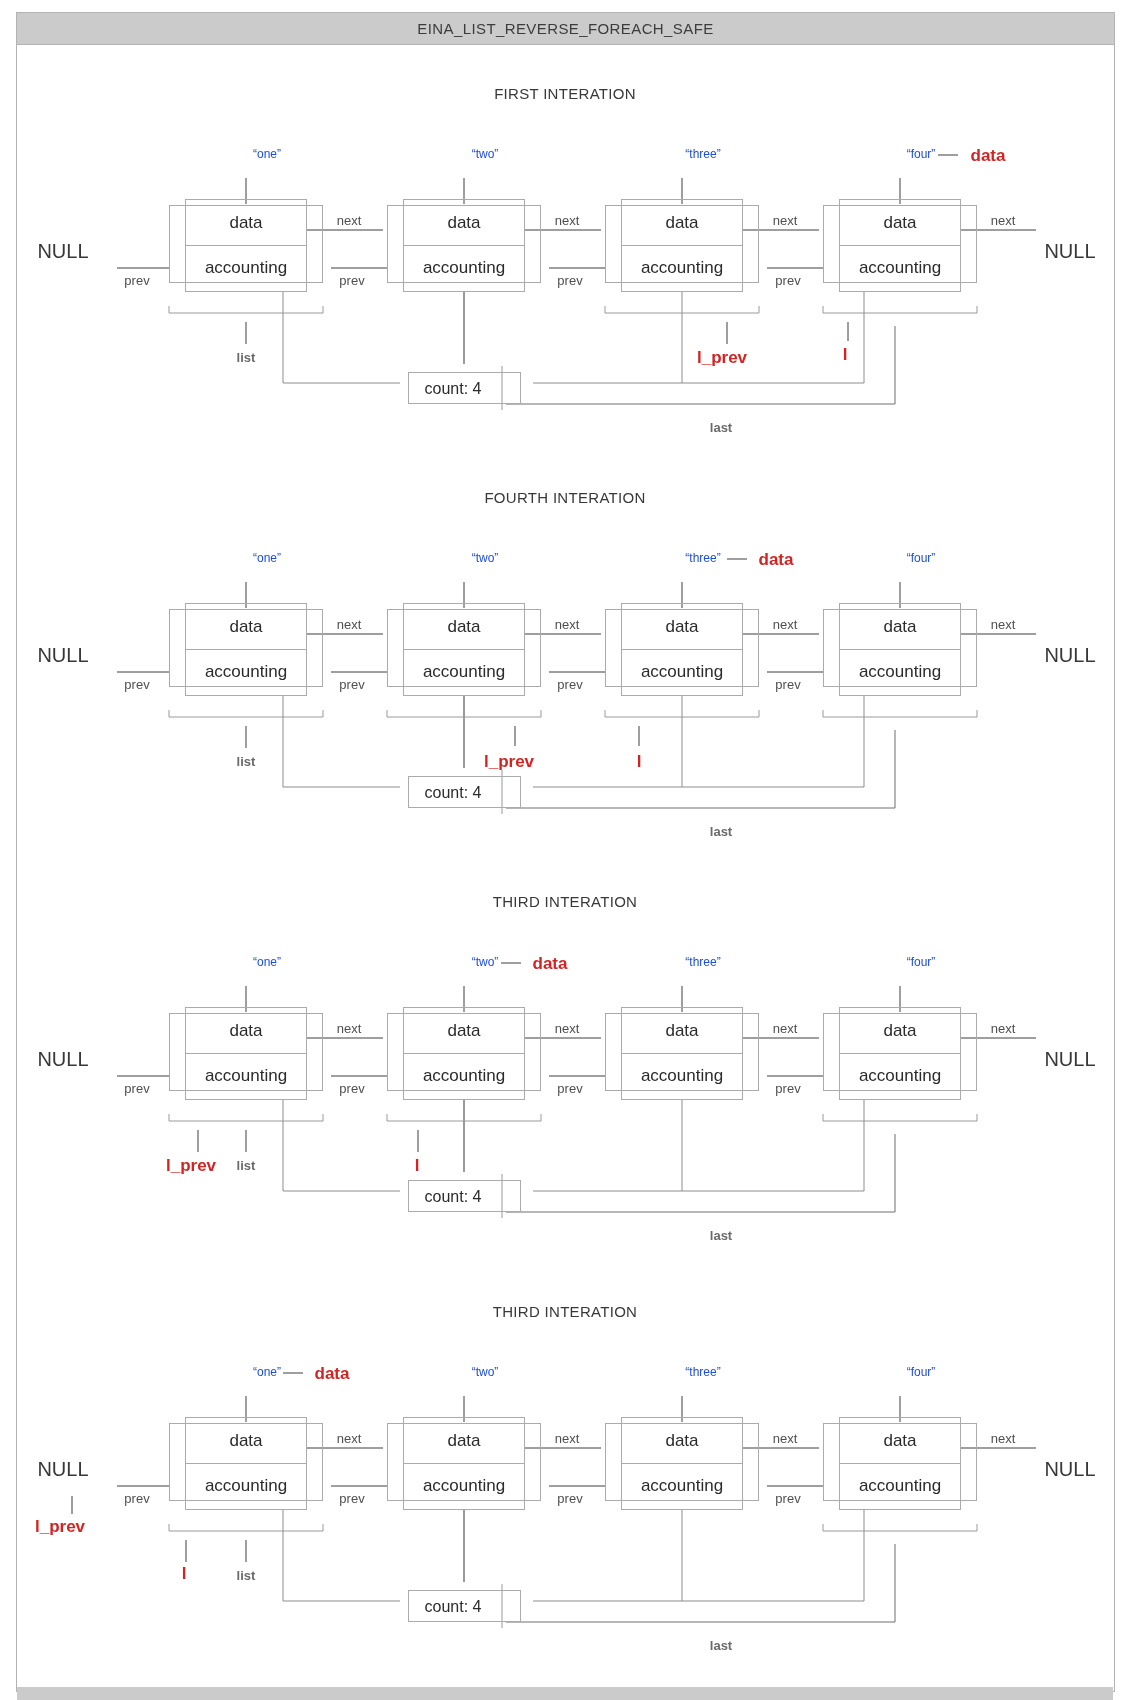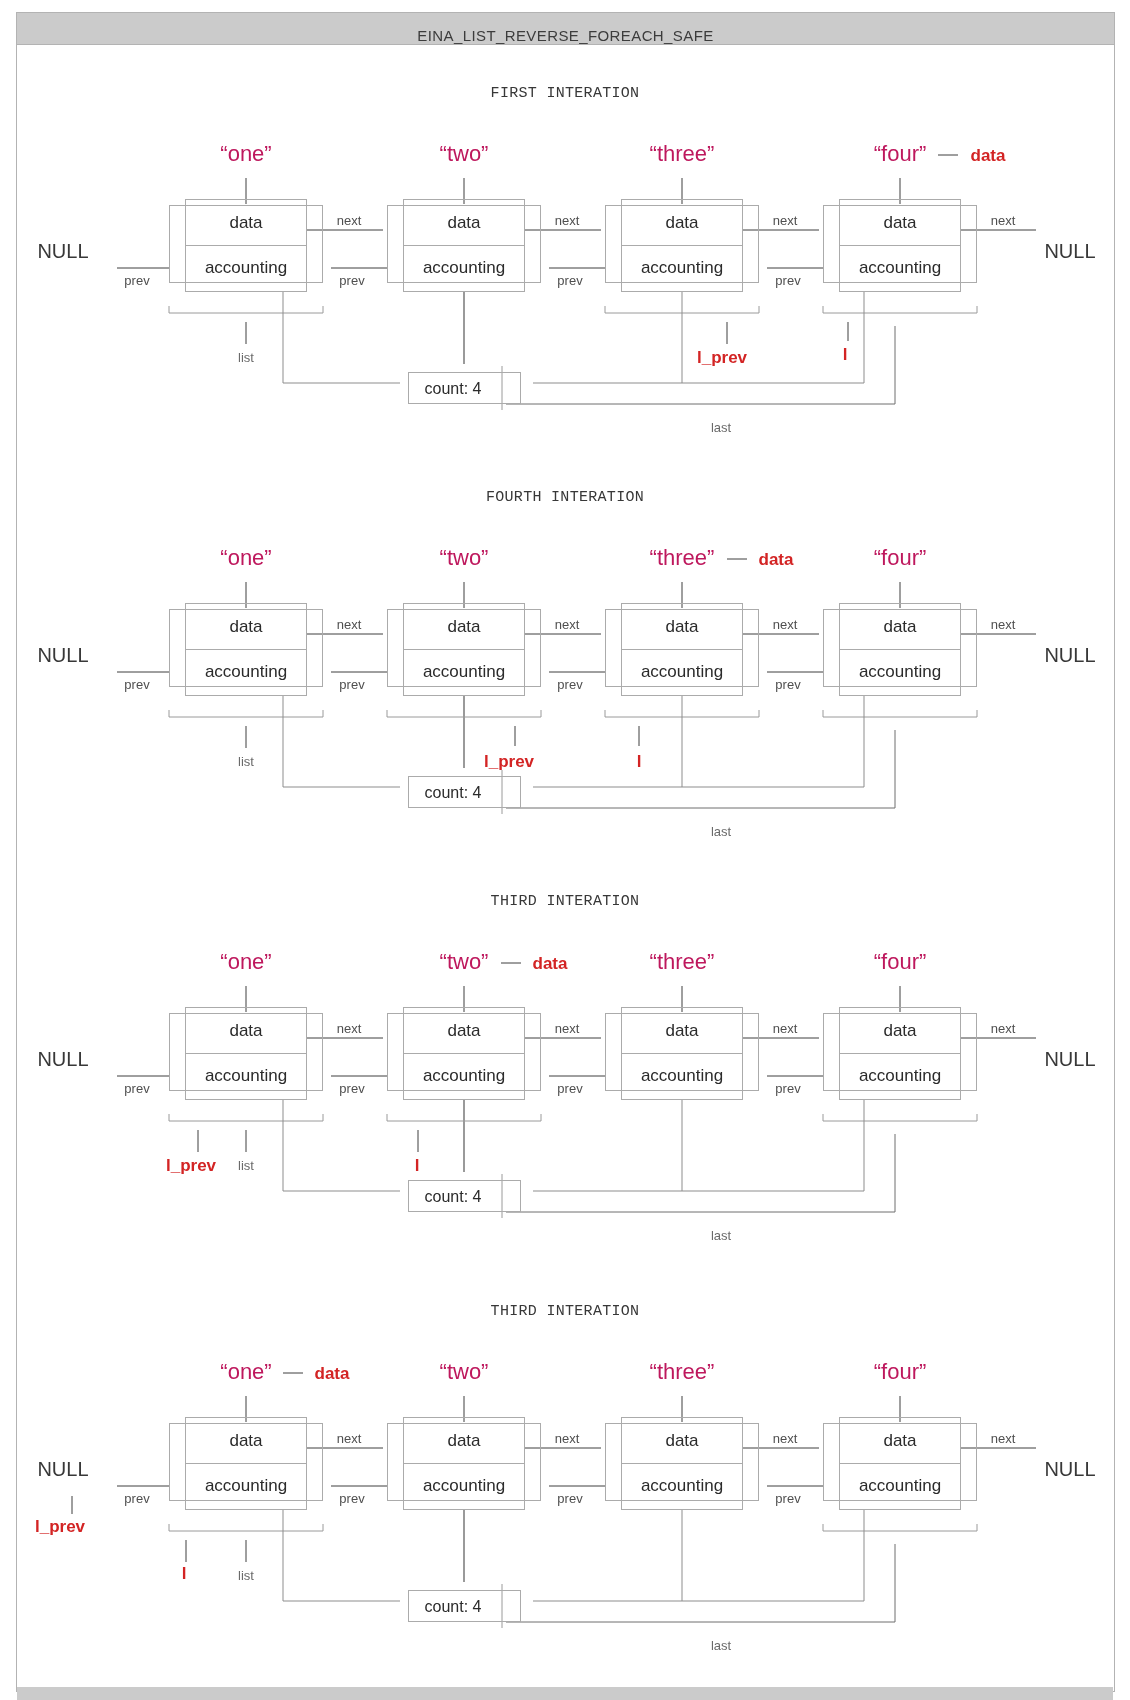--- a/index.html
+++ b/index.html
@@ -2,40 +2,40 @@
 <html><head>
 <meta charset="utf-8">
 <style>
   html,body{margin:0;padding:0;background:#fff;}
   body{width:1130px;height:1700px;position:relative;overflow:hidden;
        font-family:"Liberation Sans",sans-serif;}
   .frame{position:absolute;left:16px;top:12px;width:1097px;height:1678px;
          border:1px solid #b3b3b3;background:#fff;}
   .titlebar{position:absolute;left:16px;top:12px;width:1099px;height:33px;
             box-sizing:border-box;background:#cbcbcb;border:1px solid #b3b3b3;
-            display:flex;align-items:flex-end;justify-content:center;
+            display:flex;align-items:center;justify-content:center;
             font-size:15px;color:#3c3c3c;letter-spacing:.4px;}
   .bottombar{position:absolute;left:17px;top:1687px;width:1096px;height:13px;
              background:#cbcbcb;}
   svg.wires{position:absolute;left:0;top:0;}
   svg.wires path{fill:none;}
   .sd{stroke:#3f3f3f;stroke-width:1;}
   .sg{stroke:#8d8d8d;stroke-width:1;}
   .sG{stroke:#9a9a9a;stroke-width:2;}
   .sl{stroke:#6f6f6f;stroke-width:1;}
   .sb{stroke:#9a9a9a;stroke-width:1;}
   .box{position:absolute;border:1px solid #ababab;box-sizing:border-box;background:transparent;}
   .lab{position:absolute;transform:translate(-50%,-50%);white-space:nowrap;
        color:#333;line-height:1;}
-  .t-title{font-size:15px;color:#383838;letter-spacing:.3px;font-family:Liberation Mono, monospace;}
-  .t-quote{font-size:22px;color:#be185d;}
+  .t-title{font-size:15px;color:#383838;letter-spacing:.3px;}
+  .t-quote{font-size:12px;color:#1d4ed8;margin-left:21px;}
   .t-cell{font-size:17px;color:#2b2b2b;}
   .t-small{font-size:13px;color:#4f4f4f;}
   .t-null{font-size:20px;color:#383838;}
-  .t-gray{font-size:13px;color:#6a6a6a;}
+  .t-gray{font-size:13px;color:#6a6a6a;font-weight:bold;}
   .t-count{font-size:16px;color:#2b2b2b;}
   .t-red{font-size:17px;font-weight:bold;color:#d32424;}
 </style>
 </head>
 <body>
 
 <div class="frame"></div>
 <div class="titlebar">
   <span>EINA_LIST_REVERSE_FOREACH_SAFE</span>
 </div>

